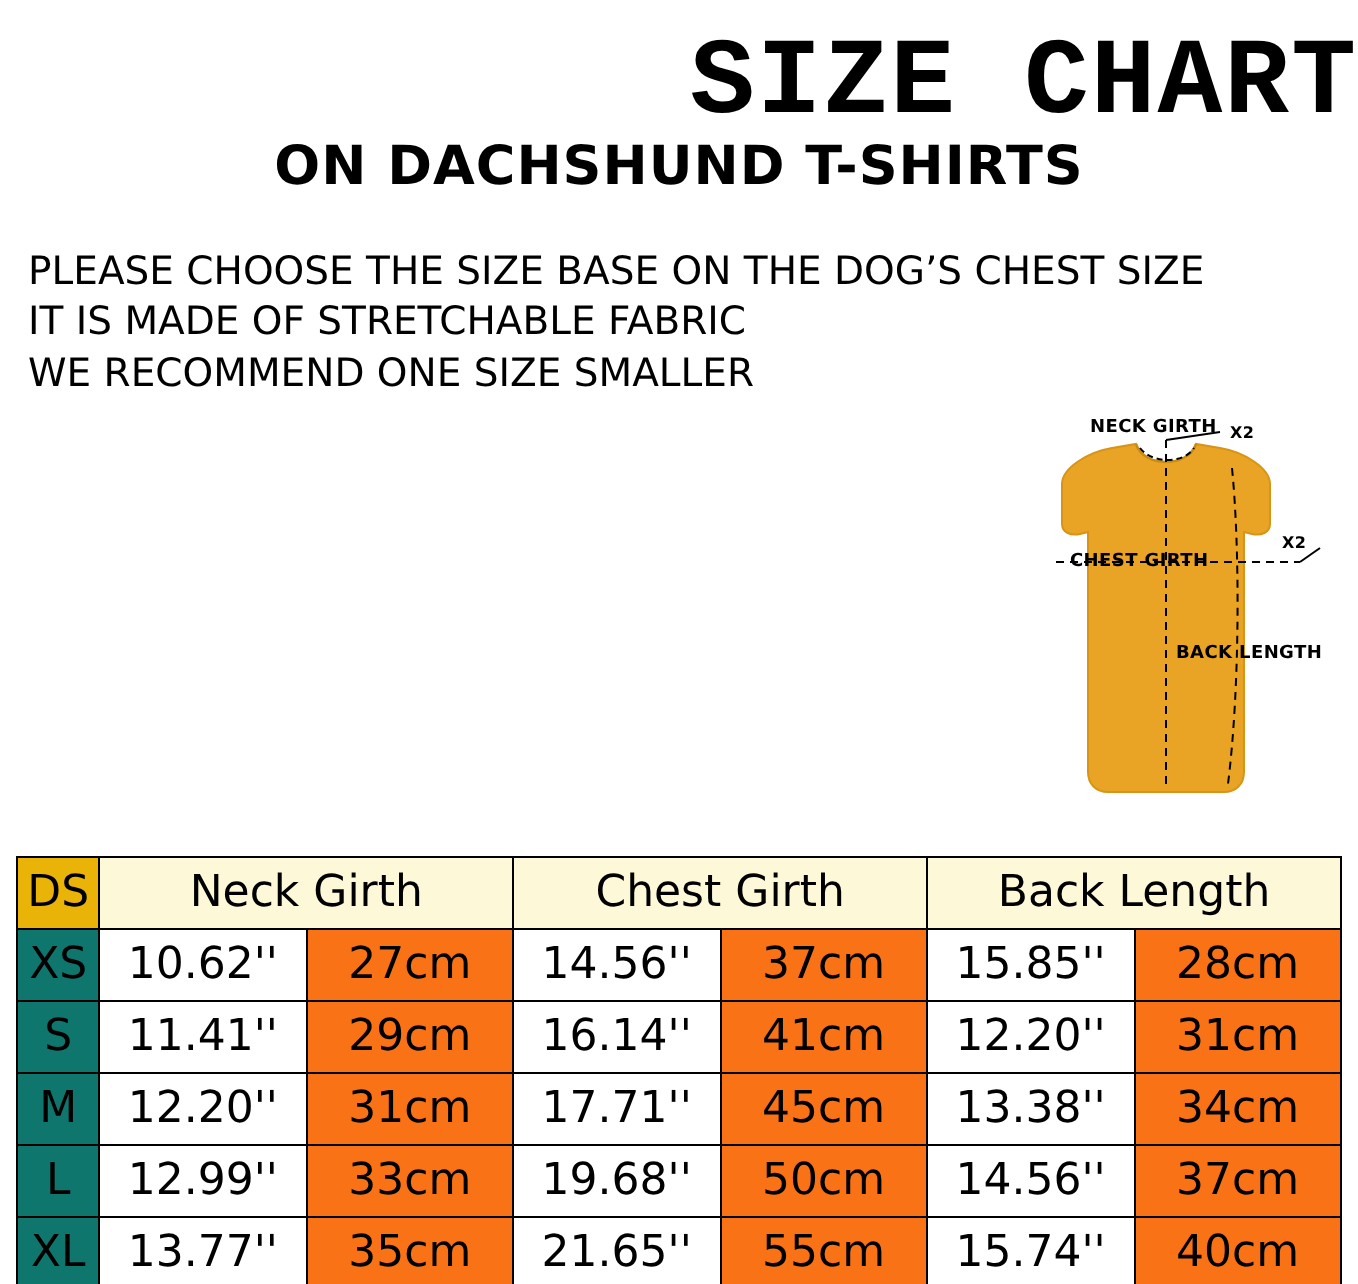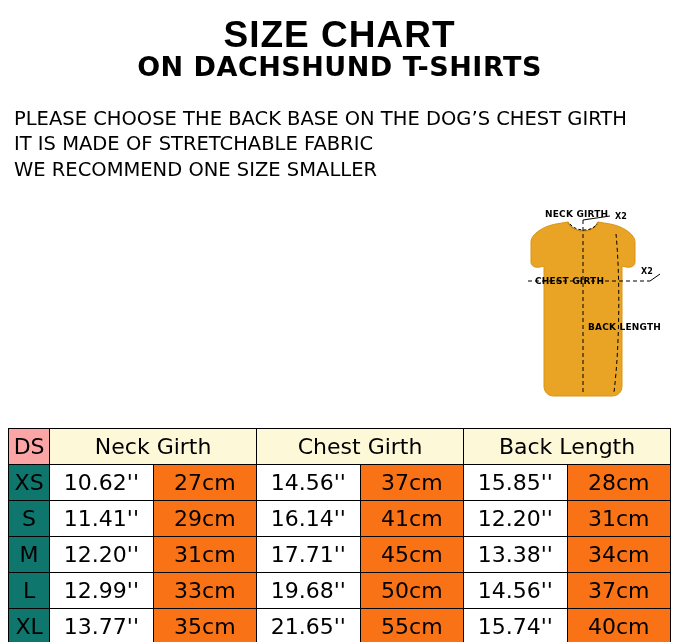--- a/index.html
+++ b/index.html
@@ -17,28 +17,28 @@
   }
   .page {
     width: 679px;
     height: 642px;
     position: relative;
     box-sizing: border-box;
   }
 
   
   .title {
-    text-align: center;
-    font-size: 37px;
+    text-align: right;
+    font-size: 54px;
     font-weight: bold;
     letter-spacing: 1px;
     line-height: 1;
     margin: 8px 0 0 0;
     padding-top: 8px;
-    font-family: Liberation Sans, sans-serif;
+    font-family: Liberation Mono, monospace;
   }
   .subtitle {
     text-align: center;
     font-size: 27px;
     font-weight: bold;
     letter-spacing: 0.5px;
     line-height: 1;
     margin: 0 0 0 0;
     font-family: "DejaVu Sans", sans-serif;
   }
@@ -92,21 +92,21 @@
   table.size-table td, table.size-table th {
     border: 1px solid #000000;
     padding: 0;
     text-align: center;
     font-weight: normal;
     font-size: 22px;
     height: 35px;
     line-height: 35px;
   }
   .cell-ds-head {
-    background: #fca5a5;
+    background: #eab308;
     width: 40px;
     font-size: 22px;
   }
   .head-neck, .head-chest, .head-back {
     background: #fdf9d8;
     font-size: 23px;
   }
   .head-chest { background: #fdf9d8; }
   .ds-cell {
     background: #0f766e;
@@ -119,21 +119,21 @@
 </style>
 </head>
 <body>
 
 <div class="page">
 
   <h1 class="title">SIZE CHART</h1>
   <h2 class="subtitle">ON DACHSHUND T-SHIRTS</h2>
 
   <div class="notes">
-    <div class="note-line">PLEASE CHOOSE THE BACK BASE ON THE DOG’S CHEST GIRTH</div>
+    <div class="note-line">PLEASE CHOOSE THE SIZE BASE ON THE DOG’S CHEST SIZE</div>
     <div class="note-line">IT IS MADE OF STRETCHABLE FABRIC</div>
     <div class="note-line">WE RECOMMEND ONE SIZE SMALLER</div>
   </div>
 
   <div class="diagram">
     <svg width="175" height="210" viewBox="0 0 175 210">
 
       <path d="M33 38 C33 30, 46 22, 58 20 L70 18 C74 30, 96 30, 100 18 L112 20 C124 22, 137 30, 137 38
                L137 58 C137 62, 133 64, 128 63 L124 62 L124 182 C124 188, 120 192, 114 192
                L56 192 C50 192, 46 188, 46 182 L46 62 L42 63 C37 64, 33 62, 33 58 Z" fill="#e9a426" stroke="#d79416" stroke-width="1"></path>

